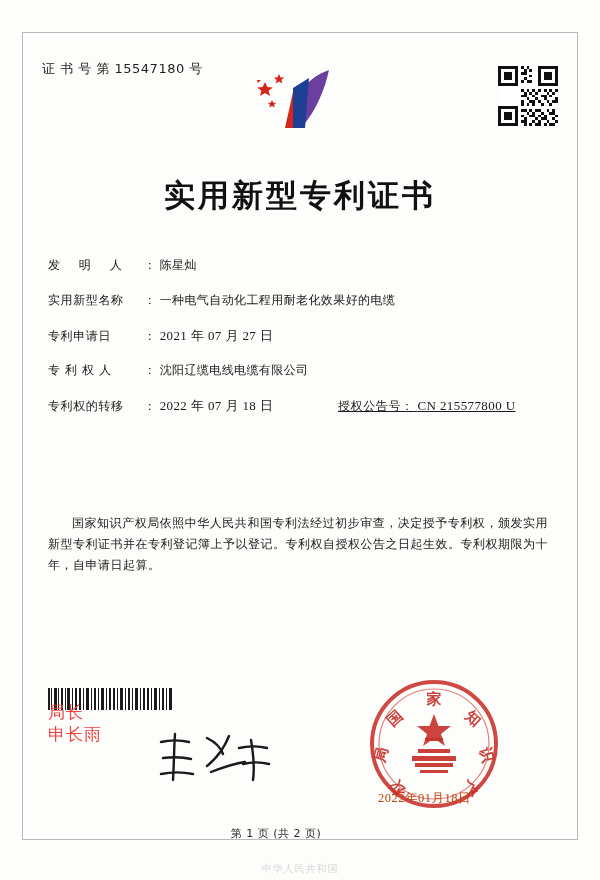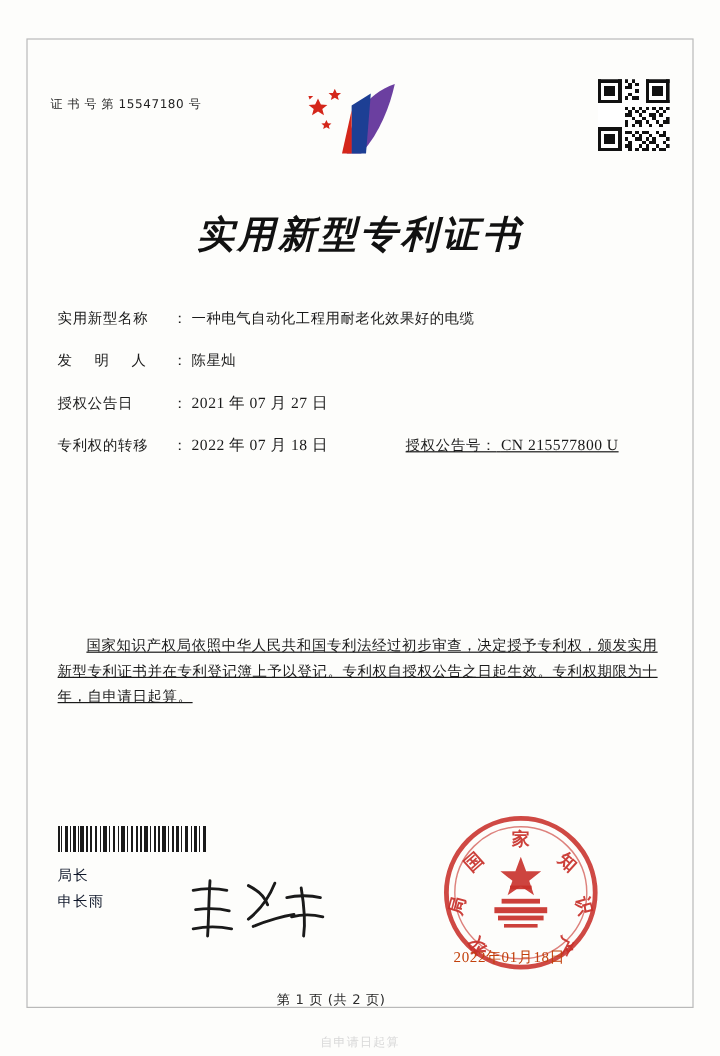--- a/index.html
+++ b/index.html
@@ -26,22 +26,22 @@
     top: 32px;
     width: 556px;
     height: 808px;
     border: 1px solid #b9b9b9;
     box-sizing: border-box;
   }
   
   .cert-number {
     position: absolute;
     left: 42px;
-    top: 80px;
-    font-size: 10px;
+    top: 60px;
+    font-size: 13px;
     letter-spacing: 0.5px;
     color: #1f1f1f;
     white-space: nowrap;
   }
   .logo {
     position: absolute;
     left: 255px;
     top: 62px;
     width: 96px;
     height: 72px;
@@ -60,21 +60,20 @@
     position: absolute;
     left: 0;
     top: 175px;
     width: 600px;
     text-align: center;
     font-family: "DejaVu Serif", serif;
     font-weight: bold;
     font-size: 31px;
     letter-spacing: 3px;
     color: #111111;
-    font-style: italic;
   }
 
   
   .fields {
     position: absolute;
     left: 48px;
     top: 248px;
     width: 505px;
     font-size: 12px;
     color: #1a1a1a;
@@ -120,21 +119,21 @@
   .para {
     position: absolute;
     left: 48px;
     width: 500px;
     font-size: 12px;
     line-height: 21px;
     text-align: justify;
     letter-spacing: 0.5px;
     color: #1a1a1a;
   }
-  .para.p1 { top: 528px; text-decoration: underline; }
+  .para.p1 { top: 513px; }
   .para.p2 { top: 588px; }
   .indent { display: inline-block; width: 24px; }
 
   
   .barcode {
     position: absolute;
     left: 48px;
     top: 688px;
     width: 124px;
     height: 22px;
@@ -146,25 +145,25 @@
     left: 368px;
     top: 678px;
     width: 132px;
     height: 132px;
   }
 
   
   .sig-label {
     position: absolute;
     left: 48px;
-    top: 718px;
-    font-size: 12px;
+    top: 701px;
+    font-size: 17px;
     line-height: 22px;
     letter-spacing: 1px;
-    color: #0f172a;
+    color: #ef4444;
   }
   .sig-hand {
     position: absolute;
     left: 155px;
     top: 728px;
     width: 120px;
     height: 60px;
   }
   .seal-date {
     position: absolute;
@@ -309,38 +308,43 @@
         <rect x="18" y="20" width="2" height="1"></rect>
       </g>
     </svg>
   </div>
 
   <div class="main-title">实用新型专利证书</div>
 
   <div class="fields">
 
     <div class="row">
+      <span class="label spread">发 明 人</span>
+      <span class="sep">：</span>
+      <span class="value">陈星灿</span>
+    </div>
+
+    <div class="row">
       <span class="label">实用新型名称</span>
       <span class="sep">：</span>
       <span class="value">一种电气自动化工程用耐老化效果好的电缆</span>
     </div>
 
+
     <div class="row">
-      <span class="label spread">发 明 人</span>
-      <span class="sep">：</span>
-      <span class="value">陈星灿</span>
-    </div>
-
-
-    <div class="row">
-      <span class="label">授权公告日</span>
+      <span class="label">专利申请日</span>
       <span class="sep">：</span>
       <span class="value lat">2021 年 07 月 27 日</span>
     </div>
 
+    <div class="row">
+      <span class="label">专 利 权 人</span>
+      <span class="sep">：</span>
+      <span class="value">沈阳辽缆电线电缆有限公司</span>
+    </div>
 
 
     <div class="row">
       <span class="label">专利权的转移</span>
       <span class="sep">：</span>
       <span class="value lat">2022 年 07 月 18 日</span>
       <span class="row-inline-2">
         <span class="label2">授权公告号：</span>
         <span class="value lat">CN 215577800 U</span>
       </span>
@@ -438,15 +442,15 @@
         <path d="M96 12 C98 24 100 38 98 52"></path>
         <path d="M84 20 C92 18 104 18 112 20"></path>
         <path d="M88 36 C96 34 106 34 114 36"></path>
       </g>
     </svg>
   </div>
 
   <div class="seal-date">2022年01月18日</div>
 
   <div class="footer">第 1 页 (共 2 页)</div>
-  <div class="footer-faint">自申请日起算</div>
+  <div class="footer-faint">中华人民共和国</div>
 
 </div>
 
 </body></html>

